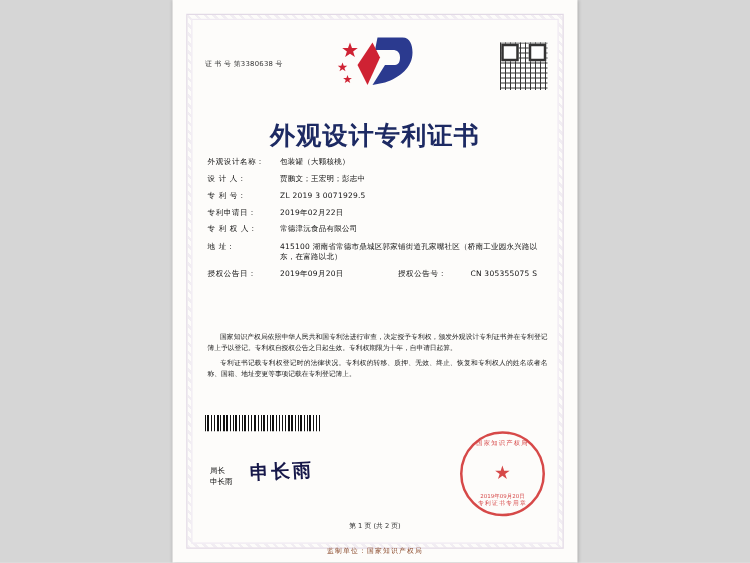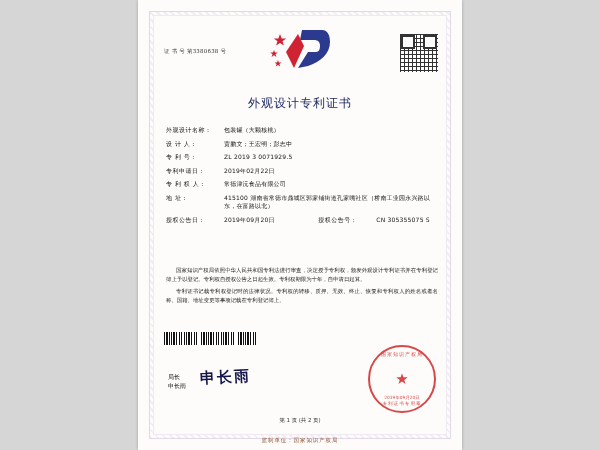--- a/index.html
+++ b/index.html
@@ -63,21 +63,21 @@
   
   .emblem{
     position:absolute;left:50%;top:24px;transform:translateX(-50%);
     width:64px;height:52px;
   }
   .emblem svg{display:block;}
 
   .title{
     position:absolute;left:0;right:0;top:95px;text-align:center;
     font-family:"DejaVu Serif","Liberation Serif",serif;
-    font-size:12px;font-weight:normal;color:#1d2a63;letter-spacing:1px;
+    font-size:20px;font-weight:bold;color:#1d2a63;letter-spacing:1px;
   }
 
   
   .fields{position:absolute;left:28px;right:24px;top:126px;}
   .row{display:flex;align-items:flex-start;margin-bottom:5.5px;font-size:6px;color:#222;line-height:1.35;}
   .row .lab{
     width:58px;flex:0 0 58px;color:#111;letter-spacing:.5px;white-space:nowrap;
   }
   .row .val{flex:1;color:#111;letter-spacing:.2px;}
   .pair{display:flex;width:100%;}

